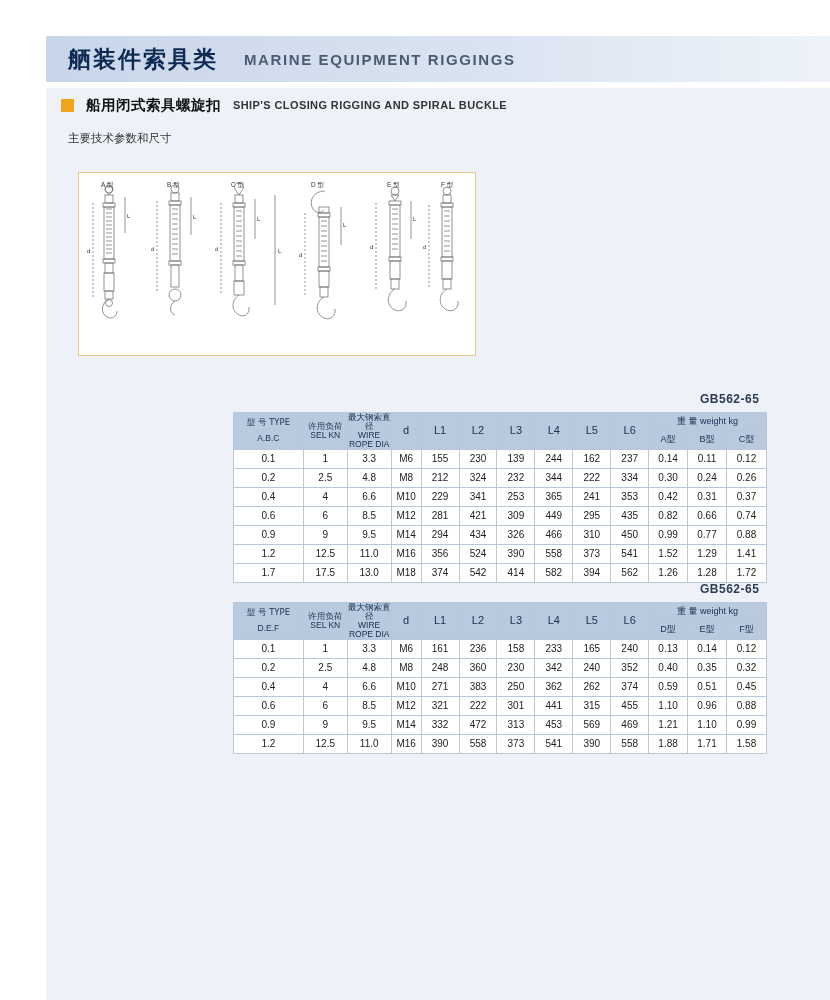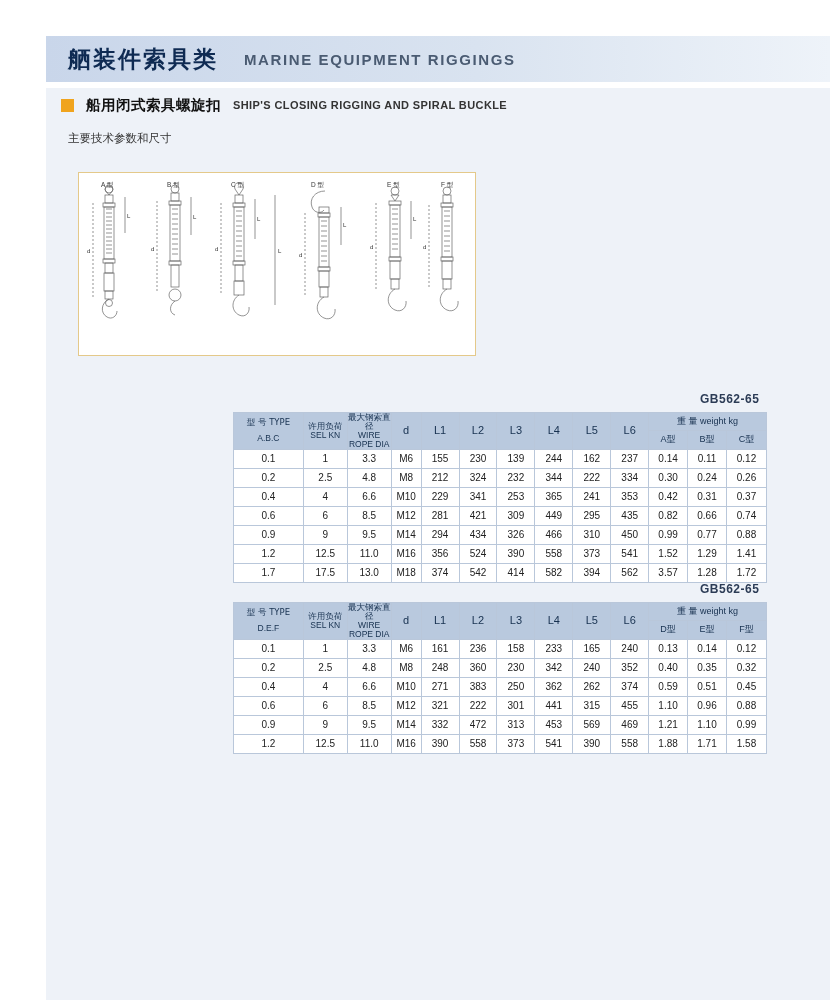--- a/index.html
+++ b/index.html
@@ -477,21 +477,21 @@
         <td>1.7</td>
           <td>17.5</td>
           <td>13.0</td>
           <td>M18</td>
           <td>374</td>
           <td>542</td>
           <td>414</td>
           <td>582</td>
           <td>394</td>
           <td>562</td>
-          <td>3.57</td>
+          <td>1.26</td>
           <td>1.28</td>
           <td>1.72</td>
       </tr>
     </tbody>
   </table>
 
   <div class="std-label" style="left:700px; top:582px;">GB562-65</div>
 
   <table class="spec" style="left:233px; top:602px; width:534px;">
     <colgroup>

